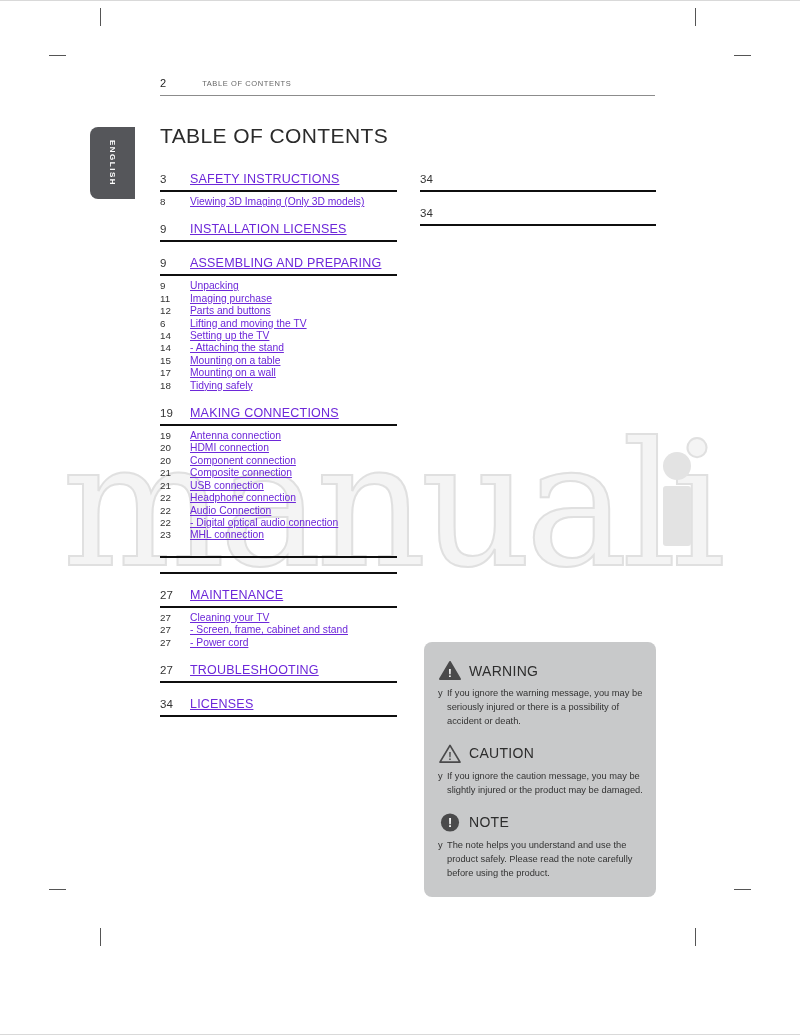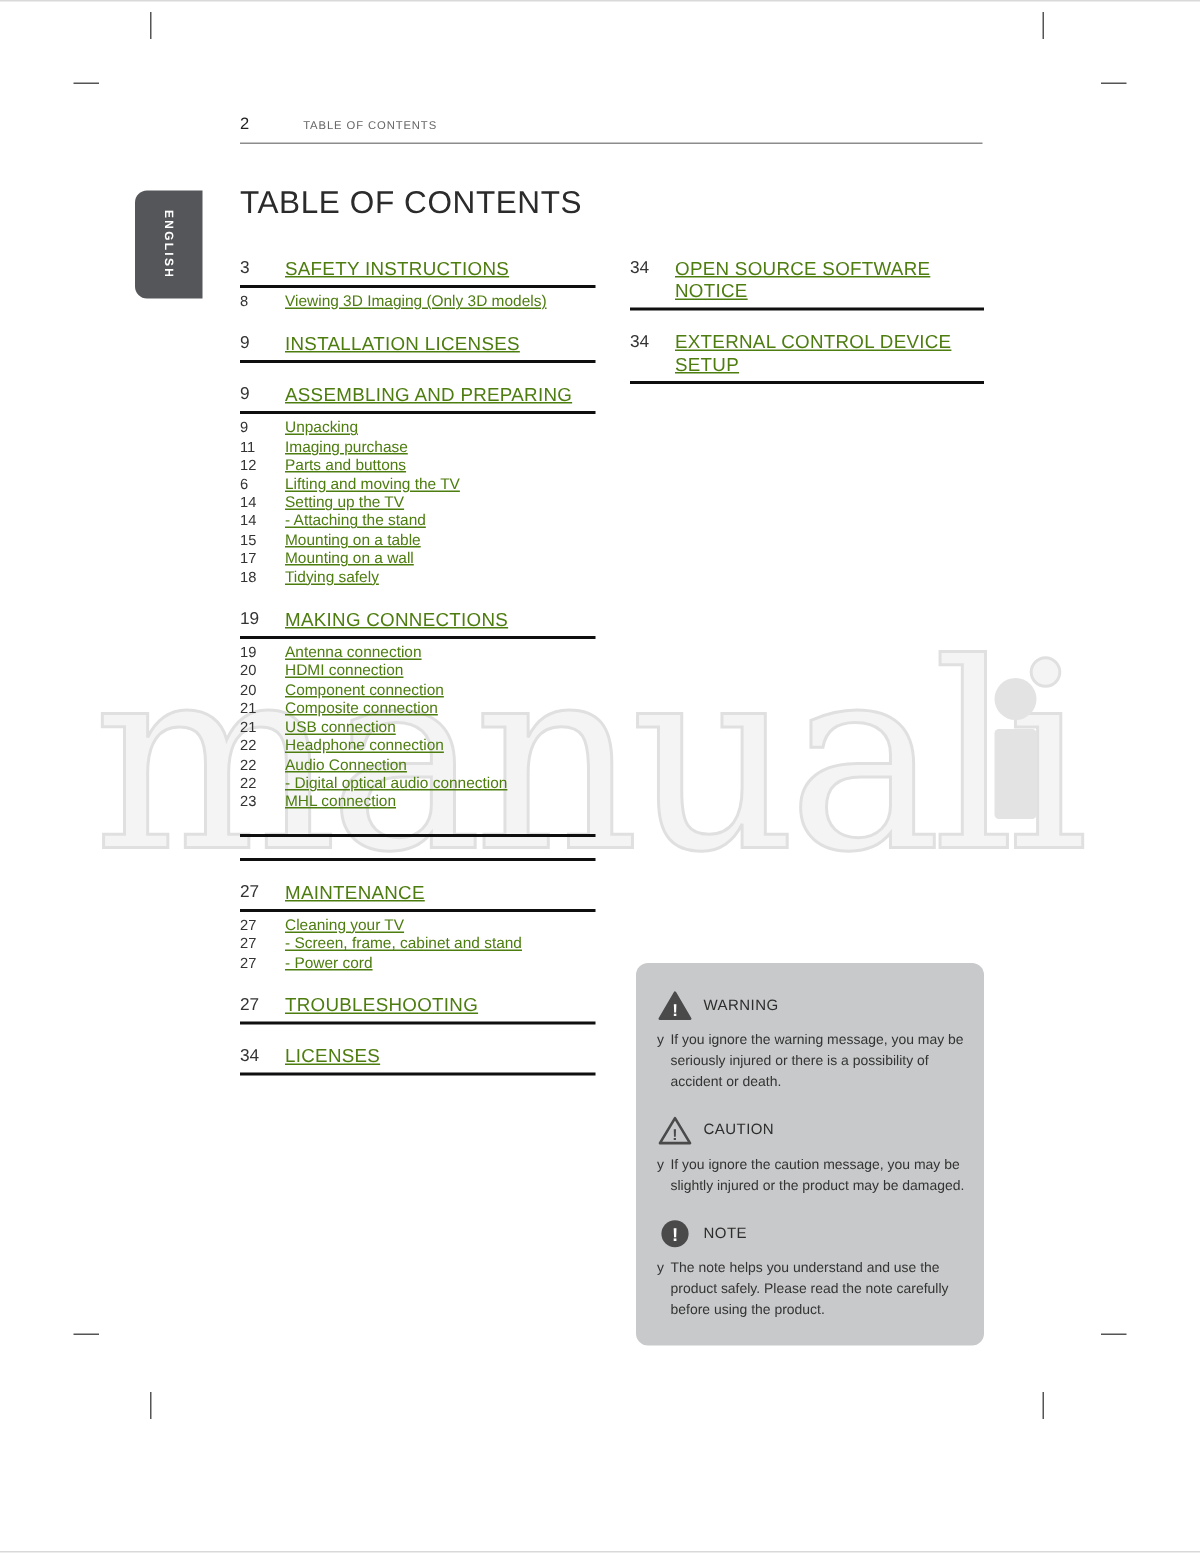--- a/index.html
+++ b/index.html
@@ -31,37 +31,37 @@
   .watermark-bar { position:absolute; left:663px; top:486px; width:28px; height:60px; border-radius:3px; background:#e3e3e3; z-index:0; }
 
   
   .toc-col { position:absolute; top:172px; width:237px; z-index:1; }
   .toc-col.left { left:160px; }
   .toc-col.right { left:420px; width:236px; }
 
   .toc-section { margin-bottom:14px; }
   .toc-row { display:flex; align-items:flex-start; }
   .toc-num { flex:0 0 30px; width:30px; color:#333; }
-  .toc-link { color:#4d7c0f; text-decoration:underline; cursor:pointer; }
+  .toc-link { color:#6d28d9; text-decoration:underline; cursor:pointer; }
   .toc-heading-row { font-size:12.5px; line-height:1.2; }
   .toc-heading-row .toc-num { font-size:11.5px; padding-top:1px; }
   .toc-heading-link { letter-spacing:.2px; }
   .toc-rule { border-bottom:2px solid #0f0f0f; margin-top:3px; }
   .toc-items { margin-top:4px; }
   .toc-item-row { font-size:10.3px; line-height:12.4px; }
   .toc-item-row .toc-num { font-size:9.8px; }
 
   
   .notices { position:absolute; left:424px; top:642px; width:232px; z-index:1;
              background:#c8c9ca; border-radius:8px; padding:18px 12px 12px 14px; }
   .notice { margin-bottom:14px; }
   .notice:last-child { margin-bottom:4px; }
   .notice-header { display:flex; align-items:center; margin-bottom:6px; }
   .notice-icon { width:24px; height:21px; margin-right:7px; flex:0 0 24px; }
-  .notice-label { font-size:10px; color:#2d2d2d; letter-spacing:.3px; }
+  .notice-label { font-size:14px; color:#2d2d2d; letter-spacing:.3px; }
   .notice-body { display:flex; font-size:9.3px; line-height:1.5; color:#333; }
   .notice-bullet { flex:0 0 9px; width:9px; }
   .notice-text { flex:1; }
 </style>
 </head>
 <body>
 
 <div class="page">
 
   <div class="edge-line" style="top:0;"></div>
@@ -241,28 +241,26 @@
           <span class="toc-num">34</span>
           <a class="toc-link toc-heading-link">LICENSES</a>
         </div>
         <div class="toc-rule"></div>
       </div>
     </div>
   <div class="toc-col right">
       <div class="toc-section">
         <div class="toc-row toc-heading-row">
           <span class="toc-num">34</span>
-          <a class="toc-link toc-heading-link">OPEN SOURCE SOFTWARE NOTICE</a>
         </div>
         <div class="toc-rule"></div>
       </div>
       <div class="toc-section">
         <div class="toc-row toc-heading-row">
           <span class="toc-num">34</span>
-          <a class="toc-link toc-heading-link">EXTERNAL CONTROL DEVICE SETUP</a>
         </div>
         <div class="toc-rule"></div>
       </div>
     </div>
 
   <div class="notices">
 
     <div class="notice">
       <div class="notice-header">
         <svg class="notice-icon" viewBox="0 0 24 22">

